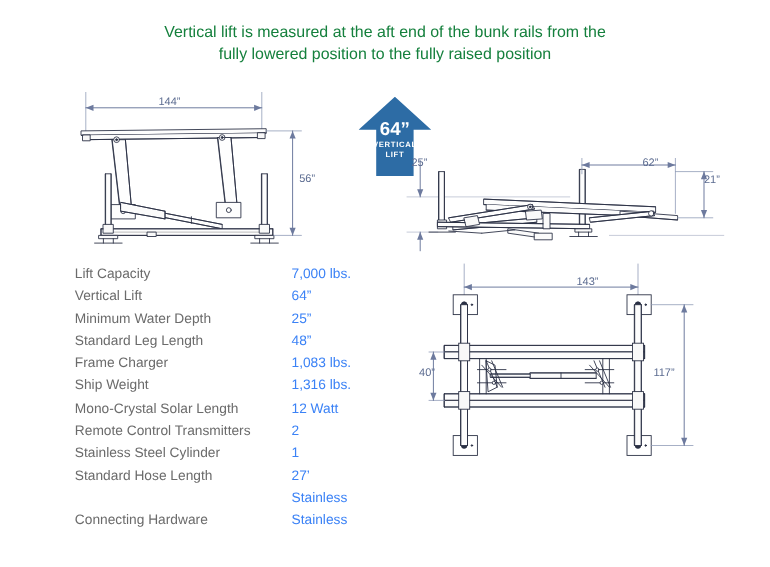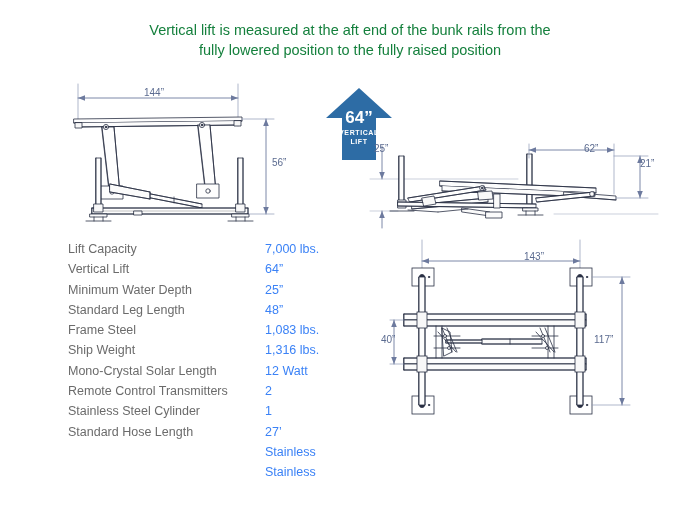--- a/index.html
+++ b/index.html
@@ -402,21 +402,21 @@
     </div>
     <div class="spec-row">
       <span class="spec-label">Minimum Water Depth</span>
       <span class="spec-value">25”</span>
     </div>
     <div class="spec-row">
       <span class="spec-label">Standard Leg Length</span>
       <span class="spec-value">48”</span>
     </div>
     <div class="spec-row">
-      <span class="spec-label">Frame Steel</span>
+      <span class="spec-label">Frame Charger</span>
       <span class="spec-value">1,083 lbs.</span>
     </div>
     <div class="spec-row">
       <span class="spec-label">Ship Weight</span>
       <span class="spec-value">1,316 lbs.</span>
     </div>
     <div class="spec-row">
       <span class="spec-label">Mono-Crystal Solar Length</span>
       <span class="spec-value">12 Watt</span>
     </div>
@@ -429,17 +429,18 @@
       <span class="spec-value">1</span>
     </div>
     <div class="spec-row">
       <span class="spec-label">Standard Hose Length</span>
       <span class="spec-value">27’</span>
     </div>
     <div class="spec-row">
       <span class="spec-value">Stainless</span>
     </div>
     <div class="spec-row">
+      <span class="spec-label">Connecting Hardware</span>
       <span class="spec-value">Stainless</span>
     </div>
   </div>
 
 </div>
 
 </body></html>

